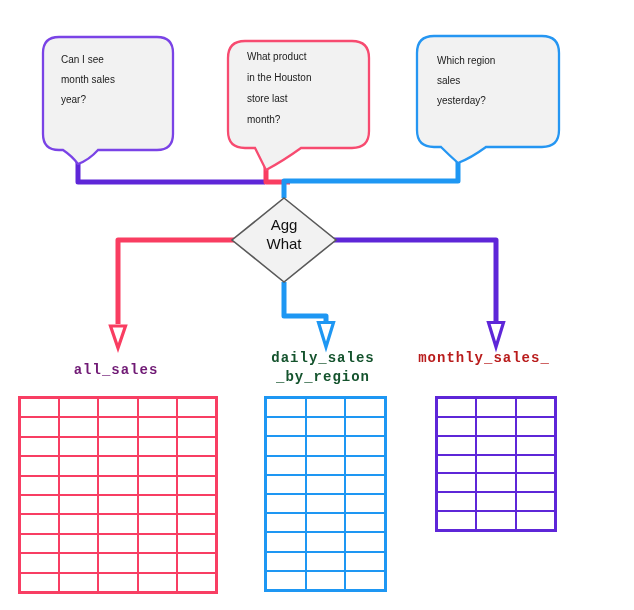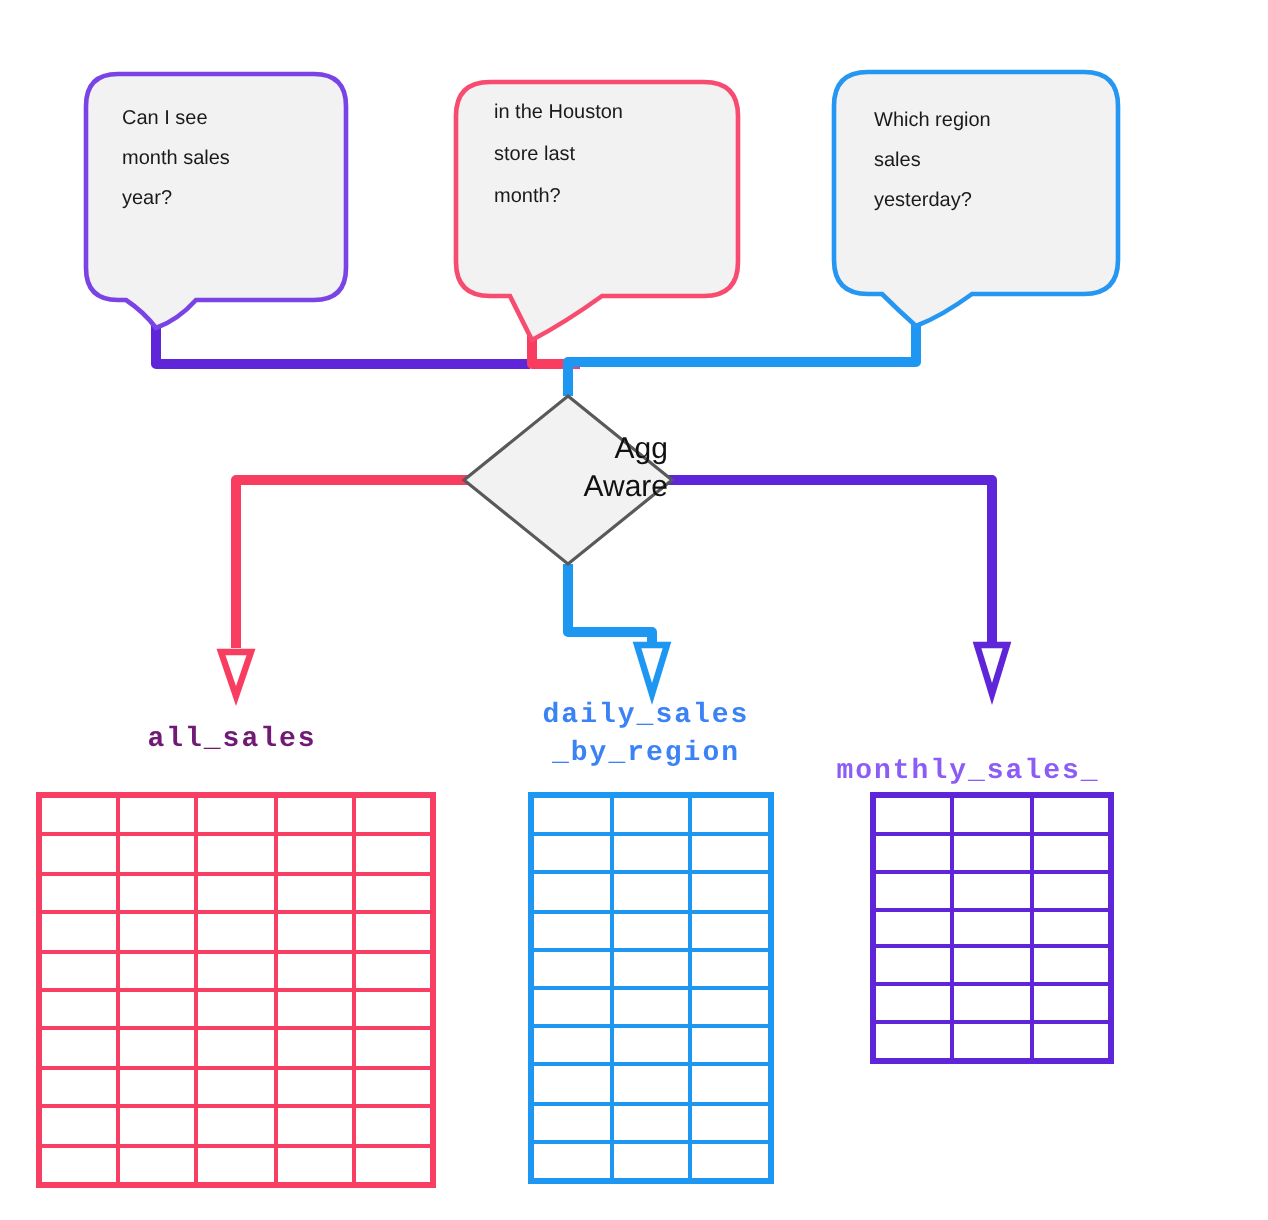--- a/index.html
+++ b/index.html
@@ -18,21 +18,21 @@
   
   .q-text { position:absolute; font-size:10px; line-height:20px; color:#1a1a1a; }
   .q1 { left:61px;  top:50px; width:106px; }
   .q2 { left:247px; top:46px; width:124px; line-height:21px; }
   .q3 { left:437px; top:51px; width:124px; }
   .q-text span { display:block; }
 
   
   .d-label { position:absolute; left:234px; top:215px; width:100px;
              text-align:center; font-size:15px; line-height:19px; color:#111; }
-  .d-label span { display:block;text-align:right; }
+  .d-label span { display:block; }
 
   
   .t-label { position:absolute; font-family:"Liberation Mono", monospace;
              font-size:14px; line-height:19px; letter-spacing:1px;
              text-align:center; font-weight:bold; }
   .t-label span { display:block; }
   .tl1 { left:41px;  top:361px; width:150px; }
   .tl2 { left:248px; top:349px; width:150px; }
   .tl3 { left:398px; top:349px; width:172px; }
 
@@ -69,43 +69,44 @@
     <path class="bubble" d="M 245 41 H 352 Q 369 41 369 58 V 131 Q 369 148 352 148 H 301 Q 283 161 266 170 Q 260 158 255 148 H 245 Q 228 148 228 131 V 58 Q 228 41 245 41 Z" stroke="#f74b70"></path>
     <path class="bubble" d="M 434 36 H 542 Q 559 36 559 53 V 130 Q 559 147 542 147 H 486 Q 471 158 458 163 Q 449 155 441 147 H 434 Q 417 147 417 130 V 53 Q 417 36 434 36 Z" stroke="#2596f2"></path>
   </svg>
 
   <div class="q-text q1">
     <span>Can I see</span>
     <span>month sales</span>
     <span>year?</span>
   </div>
   <div class="q-text q2">
+    <span>What product</span>
     <span>in the Houston</span>
     <span>store last</span>
     <span>month?</span>
   </div>
   <div class="q-text q3">
     <span>Which region</span>
     <span>sales</span>
     <span>yesterday?</span>
   </div>
 
   <div class="d-label">
     <span>Agg</span>
-    <span>Aware</span>
+    <span>What</span>
   </div>
 
   <div class="t-label tl1" style="color: #701a75;">
     <span>all_sales</span>
   </div>
-  <div class="t-label tl2" style="color: #3b82f6;">
+  <div class="t-label tl2" style="color: #14532d;">
     <span>daily_sales</span>
     <span>_by_region</span>
   </div>
-  <div class="t-label tl3" style="color: #8b5cf6; margin-top: 28px;">
+  <div class="t-label tl3" style="color: #b91c1c;">
     <span>monthly_sales_</span>
   </div>
 
   <div class="grid g1" style="grid-template-columns: repeat(5, 1fr); grid-template-rows: repeat(10, 1fr); border-color: rgb(248, 62, 99); background: rgb(248, 62, 99);">
       <div></div>
       <div></div>
       <div></div>
       <div></div>
       <div></div>
       <div></div>

